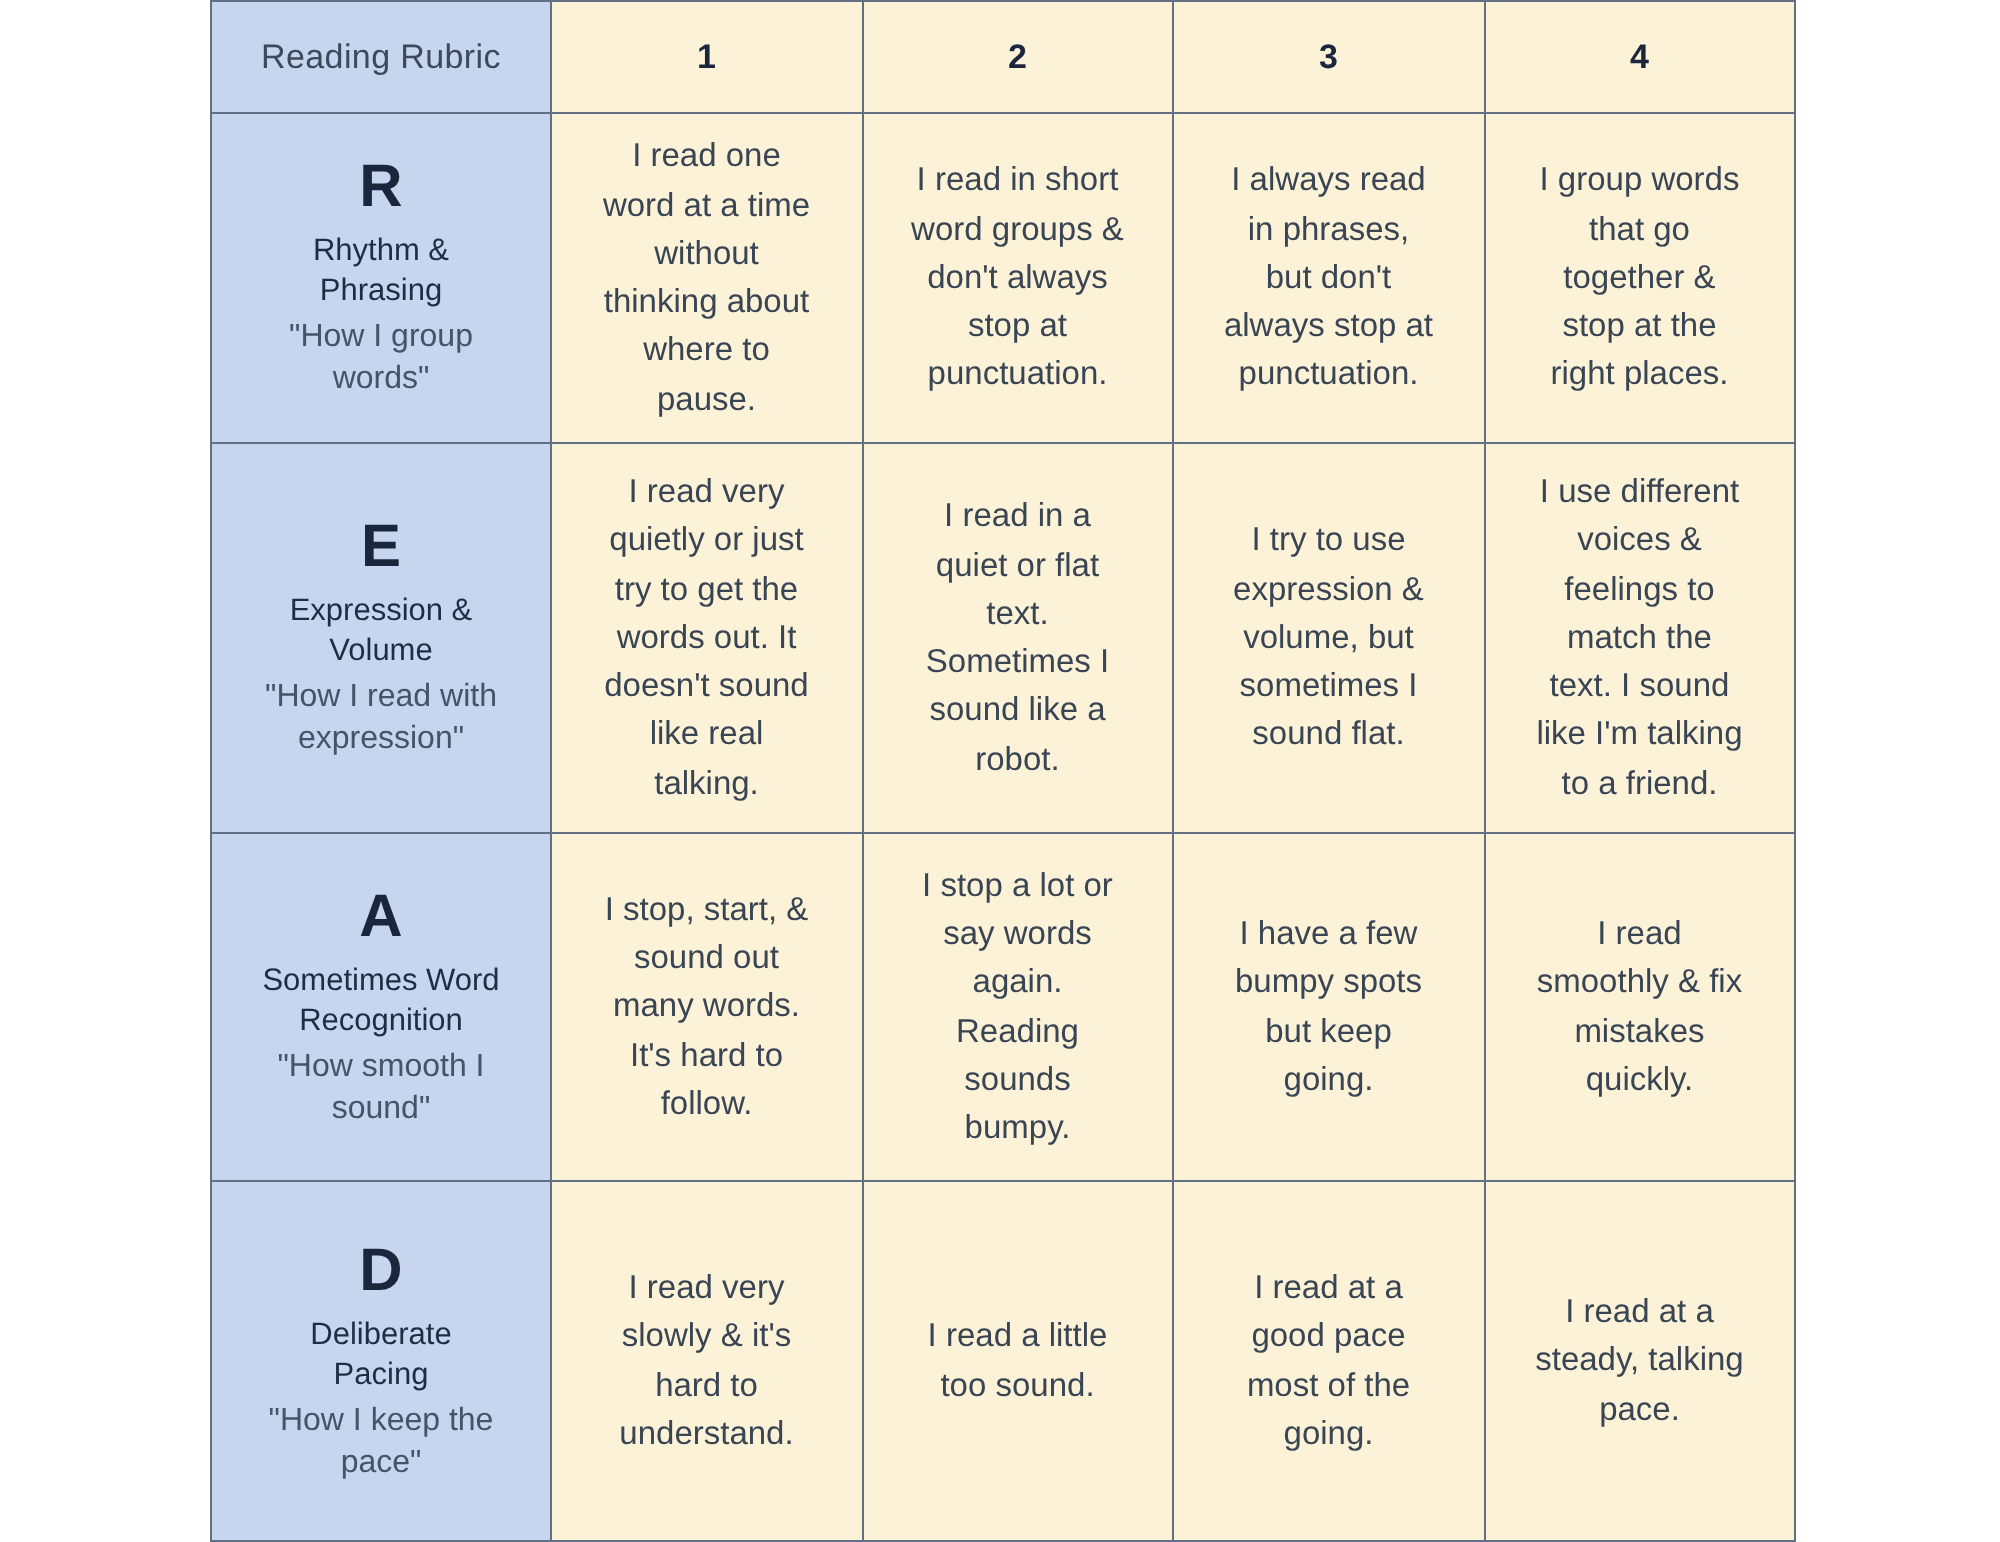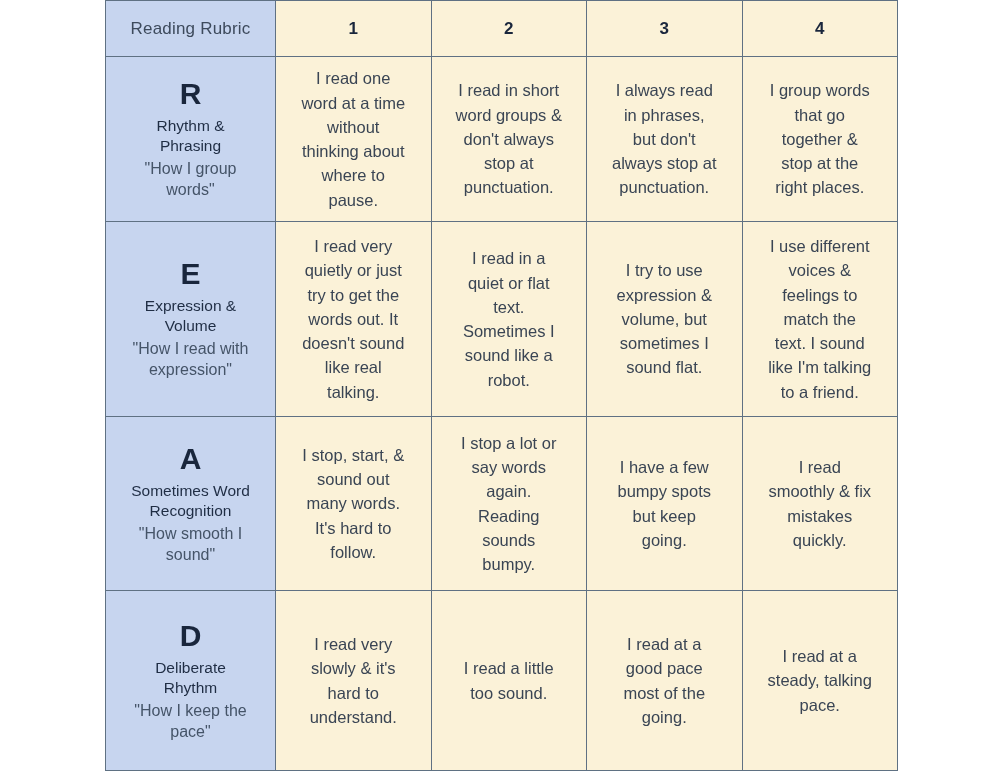--- a/index.html
+++ b/index.html
@@ -168,21 +168,21 @@
         </td>
         <td class="desc-cell">I stop, start, &amp; sound out many words. It's hard to follow.</td>
         <td class="desc-cell">I stop a lot or say words again. Reading sounds bumpy.</td>
         <td class="desc-cell">I have a few bumpy spots but keep going.</td>
         <td class="desc-cell">I read smoothly &amp; fix mistakes quickly.</td>
       </tr>
 
       <tr class="row-d">
         <td class="label-cell">
           <span class="label-letter">D</span>
-          <span class="label-name">Deliberate Rhythm</span>
+          <span class="label-name">Deliberate Pacing</span>
           <span class="label-quote">"How I keep the pace"</span>
         </td>
         <td class="desc-cell">I read very slowly &amp; it's hard to understand.</td>
         <td class="desc-cell">I read a little too sound.</td>
         <td class="desc-cell">I read at a good pace most of the going.</td>
         <td class="desc-cell">I read at a steady, talking pace.</td>
       </tr>
 
     </tbody>
   </table>

